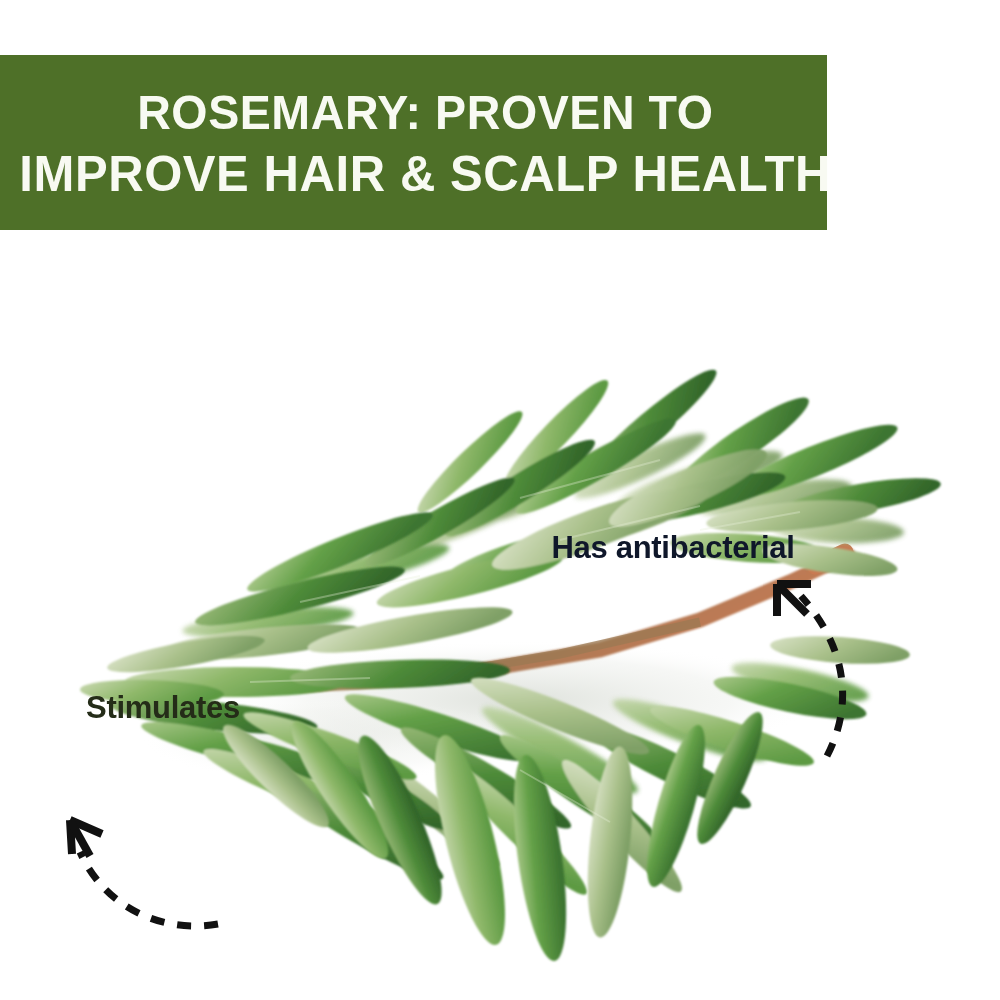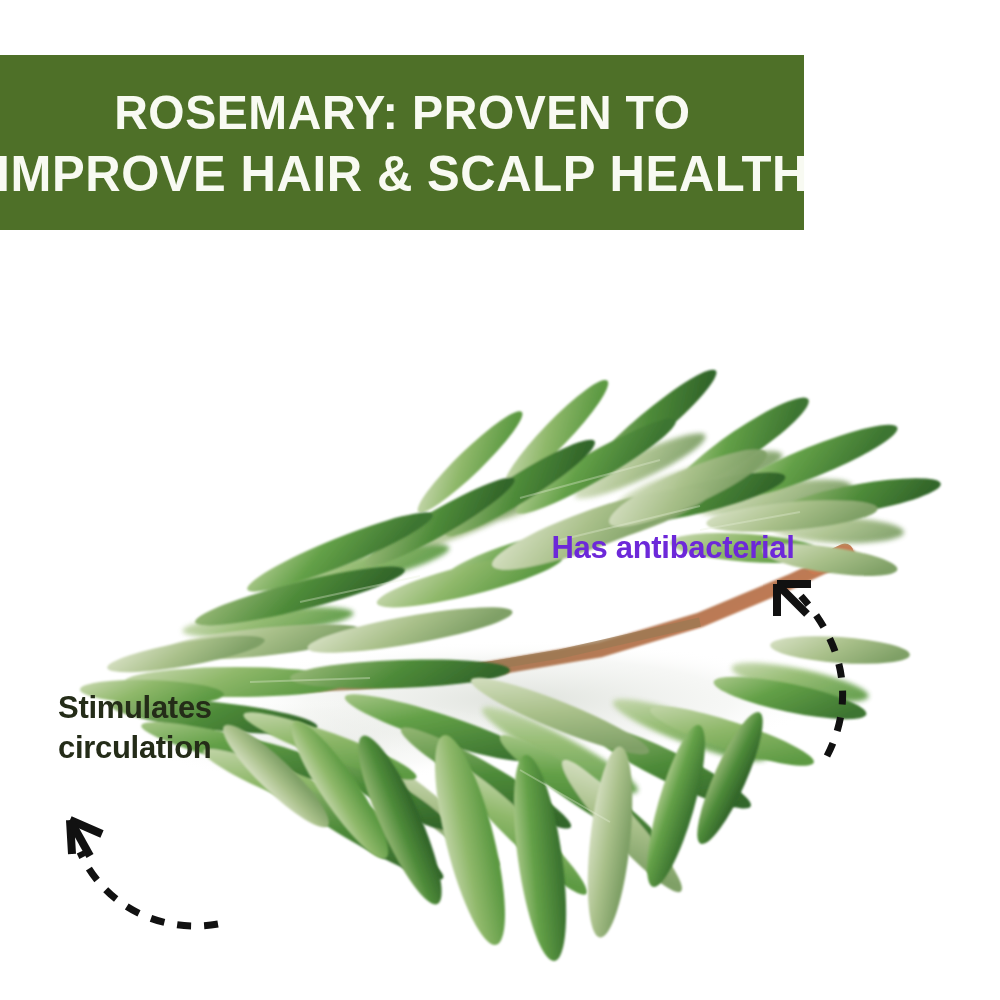--- a/index.html
+++ b/index.html
@@ -23,20 +23,21 @@
     position: absolute;
     left: 0;
     top: 55px;
     width: 804px;
     height: 175px;
     background: #4e7028;
     display: flex;
     flex-direction: column;
     align-items: center;
     justify-content: center;
+    padding-left: 23px;
   }
   .header-line {
     color: #f8faf2;
     font-family: "Liberation Sans Narrow", "Liberation Sans", sans-serif;
     font-weight: bold;
     font-size: 49px;
     line-height: 62px;
     letter-spacing: 0.6px;
     text-align: center;
     white-space: nowrap;
@@ -82,21 +83,21 @@
   #callout-antibacterial {
     left: 508px;
     top: 298px;
     width: 330px;
     text-align: center;
   }
   #callout-circulation {
     left: 58px;
     top: 458px;
     width: 210px;
-    text-align: left;
+    text-align: center;
   }
 
   
   .arrow-svg {
     position: absolute;
     overflow: visible;
   }
   #arrow-antibacterial { left: 755px; top: 330px; }
   #arrow-circulation   { left: 50px;  top: 578px; }
   .arrow-curve {
@@ -262,33 +263,32 @@
       <g opacity="0.35" stroke="#e8f0da" stroke-width="2" fill="none">
         <path d="M 520 268 L 660 230"></path>
         <path d="M 560 310 L 700 276"></path>
         <path d="M 300 372 L 420 346"></path>
         <path d="M 250 452 L 370 448"></path>
         <path d="M 520 540 L 610 592"></path>
         <path d="M 700 300 L 800 282"></path>
       </g>
     </svg>
 
-    <div class="callout" id="callout-antibacterial" style="color: #6d28d9;">
+    <div class="callout" id="callout-antibacterial" style="color: #0f172a;">
       <span class="cl">Has antibacterial</span>
     </div>
 
     <svg class="arrow-svg" id="arrow-antibacterial" width="120" height="200">
       <path class="arrow-curve" d="M 72 196 C 96 150, 96 92, 46 36"></path>
       <path class="arrow-head" d="M 22 24 L 22 56 M 22 24 L 56 24"></path>
       <path class="arrow-head" d="M 22 24 L 52 54" stroke-width="8"></path>
     </svg>
 
     <div class="callout" id="callout-circulation" style="color: rgb(36, 44, 24);">
       <span class="cl">Stimulates</span>
-      <span class="cl">circulation</span>
     </div>
 
     <svg class="arrow-svg" id="arrow-circulation" width="180" height="130">
       <path class="arrow-curve" d="M 168 116 C 110 126, 54 98, 30 44"></path>
       <path class="arrow-head" d="M 20 12 L 22 46 M 20 12 L 52 26"></path>
       <path class="arrow-head" d="M 20 12 L 40 48"></path>
     </svg>
 
   </div>
 </div>

